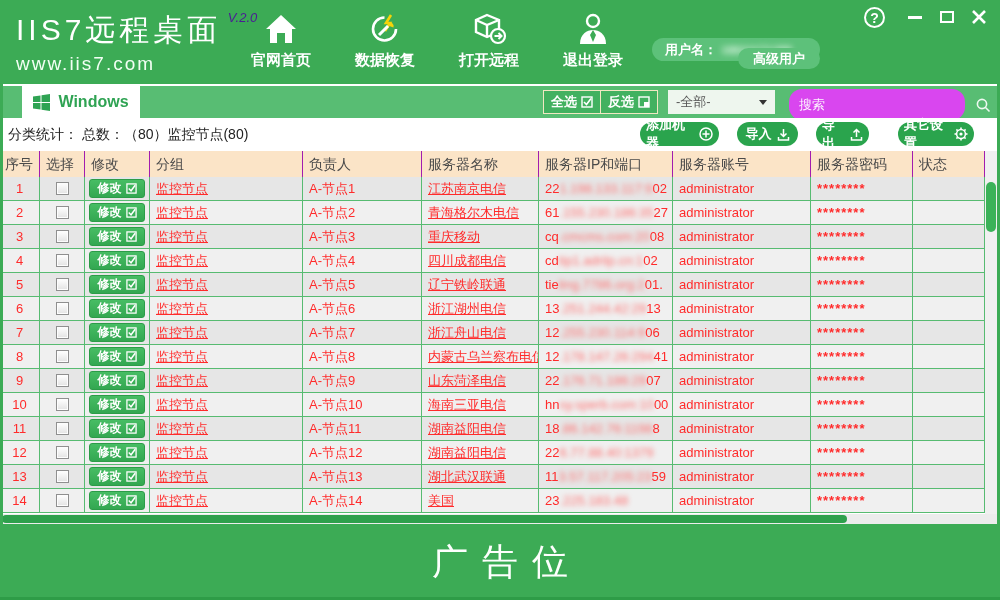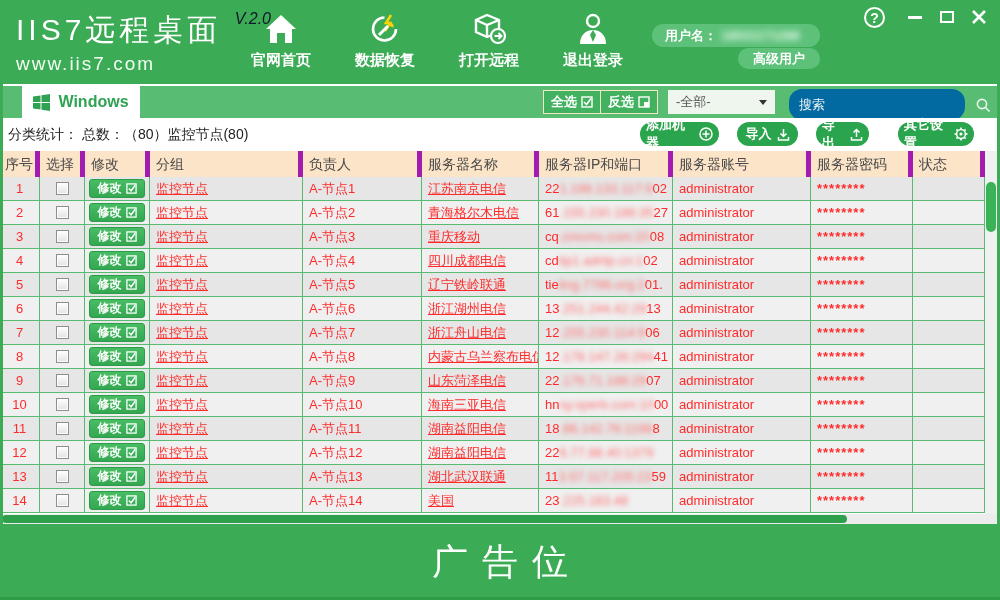--- a/index.html
+++ b/index.html
@@ -4,62 +4,62 @@
 <style>
   * { margin:0; padding:0; box-sizing:border-box; }
   html,body { width:1000px; height:600px; overflow:hidden; }
   body { font-family:"Liberation Sans","DejaVu Sans",sans-serif; }
   #app { position:relative; width:1000px; height:600px; background:#fff; overflow:hidden; }
 
   
   .titlebar { position:absolute; left:0; top:0; width:1000px; height:84px; background:#3cab55; }
   .logo { position:absolute; left:16px; top:10px; color:#fff; }
   .logo-title { font-size:30px; font-weight:400; letter-spacing:4px; color:#fff; display:inline-block; }
-  .logo-ver { font-size:16px; font-style:italic; vertical-align:top; margin-left:9px; color:#0f172a; }
+  .logo-ver { font-size:13px; font-style:italic; vertical-align:top; margin-left:2px; color:#4c1d95; }
   .logo-url { font-size:19px; letter-spacing:2px; color:#f2fff4; margin-top:2px; }
 
   .nav { position:absolute; left:234px; top:10px; display:flex; gap:10px; }
   .nav-item { width:94px; height:64px; display:flex; flex-direction:column; align-items:center; justify-content:flex-start; cursor:pointer; }
   .nav-ico { height:38px; display:flex; align-items:center; justify-content:center; }
   .nav-label { color:#fff; font-size:15px; font-weight:bold; margin-top:3px; white-space:nowrap; }
 
-  .user-pill { position:absolute; left:652px; top:24px; width:168px; height:23px; background:#5dc17a; border-radius:12px; display:flex; align-items:center; padding-left:13px; }
+  .user-pill { position:absolute; left:652px; top:38px; width:168px; height:23px; background:#5dc17a; border-radius:12px; display:flex; align-items:center; padding-left:13px;font-family:Liberation Serif, serif; }
   .user-pill .lbl { color:#fff; font-size:13px; font-weight:bold; }
   .user-pill .val { color:#eafbef; font-size:13px; font-weight:bold; filter:blur(3px); margin-left:4px; }
   .level-pill { position:absolute; left:738px; top:48px; width:82px; height:21px; background:#5dc17a; border-radius:11px; color:#fff; font-size:13px; font-weight:bold; text-align:center; line-height:21px; cursor:pointer; }
 
   .help-btn { position:absolute; left:864px; top:7px; width:21px; height:21px; border:2px solid #fff; border-radius:50%; color:#fff; font-size:14px; font-weight:bold; text-align:center; line-height:18px; cursor:pointer; }
   .ctl { position:absolute; top:10px; width:16px; height:14px; cursor:pointer; }
   .ctl-min { left:907px; } .ctl-min::after { content:""; position:absolute; left:1px; right:1px; top:6px; height:3px; background:#fff; }
   .ctl-max { left:939px; } .ctl-max::after { content:""; position:absolute; inset:1px; border:2px solid #fff; }
   .ctl-close { left:971px; }
   .white-sep { position:absolute; left:0; top:84px; width:1000px; height:2px; background:#ffffff; }
 
   
   .tabbar { position:absolute; left:0; top:86px; width:1000px; height:32px; background:#58bd73; }
   .tab-windows { position:absolute; left:22px; top:86px; width:118px; height:32px; background:#fff; display:flex; align-items:center; justify-content:center; gap:8px; color:#2fa353; font-size:16px; font-weight:bold; cursor:pointer; }
   .sel-group { position:absolute; left:543px; top:90px; height:24px; display:flex; border:1px solid #f2e7c2; }
   .sel-btn { height:22px; padding:8px 7px; background:#42b160; color:#fff; font-size:13px; font-weight:bold; display:flex; align-items:center; gap:4px; cursor:pointer; }
   .sel-btn + .sel-btn { border-left:1px solid #f2e7c2; }
   .filter-dd { position:absolute; left:668px; top:90px; width:107px; height:24px; background:#eef6ee; color:#555; font-size:13px; display:flex; align-items:center; padding:0 8px; cursor:pointer; }
   .filter-dd .arrow { margin-left:auto; width:0; height:0; border-left:4px solid transparent; border-right:4px solid transparent; border-top:5px solid #333; }
-  .search-box { position:absolute; left:789px; top:89px; width:176px; height:31px; background:#0369a1; border-radius:13px; display:flex; align-items:center; padding:0 10px; }
+  .search-box { position:absolute; left:789px; top:89px; width:176px; height:31px; background:#d946ef; border-radius:13px; display:flex; align-items:center; padding:0 10px; }
   .search-box input { flex:1; background:transparent; border:none; outline:none; color:#fff; font-size:13px; font-family:inherit; }
   .search-box input::placeholder { color:rgba(255,255,255,.95); }
 
   
   .statsbar { position:absolute; left:0; top:118px; width:1000px; height:33px; background:#fff; }
   .stats-text { position:absolute; left:8px; top:126px; font-size:14px; color:#222; }
   .act-btn { position:absolute; top:122px; height:24px; border-radius:12px; background:#2aa44d; color:#fff; font-size:13px; font-weight:bold; display:flex; align-items:center; justify-content:center; gap:5px; cursor:pointer; padding:0 6px; }
   .act-add { left:640px; width:79px; } .act-import { left:737px; width:61px; }
   .act-export { left:816px; width:53px; } .act-settings { left:898px; width:76px; }
 
   
   .thead { position:absolute; left:0; top:151px; width:985px; height:26px; background:#fbe4c7; display:flex; }
-  .th { height:26px; line-height:26px; font-size:14px; color:#4a4a4a; padding-left:6px; border-right:5px solid #a21caf; overflow:hidden; white-space:nowrap; }
+  .th { height:26px; line-height:26px; font-size:14px; color:#4a4a4a; padding-left:6px; border-right:1px solid #a21caf; overflow:hidden; white-space:nowrap; }
   .tbody { position:absolute; left:0; top:177px; width:985px; height:337px; overflow:hidden; }
   .trow { display:flex; height:24px; }
   .trow.odd  { background:#e6e6e6; }
   .trow.even { background:#f0f0f0; }
   .td { height:24px; line-height:23px; font-size:13px; color:#ff2b2b; padding-left:6px; border-right:1px solid #57bb71; border-bottom:1px solid #57bb71; overflow:hidden; white-space:nowrap; display:flex; align-items:center; }
   .td.center { justify-content:center; padding-left:0; }
   .link { text-decoration:underline; cursor:pointer; }
   .checkbox { width:13px; height:13px; background:linear-gradient(#ffffff,#e3e3e3); border:1px solid #8f8f8f; box-shadow:inset 0 0 0 1px #fdfdfd; cursor:pointer; }
   .modify-btn { width:56px; height:19px; border-radius:3px; background:linear-gradient(#47bd64,#33a751); border:1px solid #2c9c48; color:#fff; font-size:12px; font-weight:bold; display:inline-flex; align-items:center; justify-content:center; gap:4px; cursor:pointer; }
   .ip-blur { filter:blur(2.4px); color:#ff7070; }

